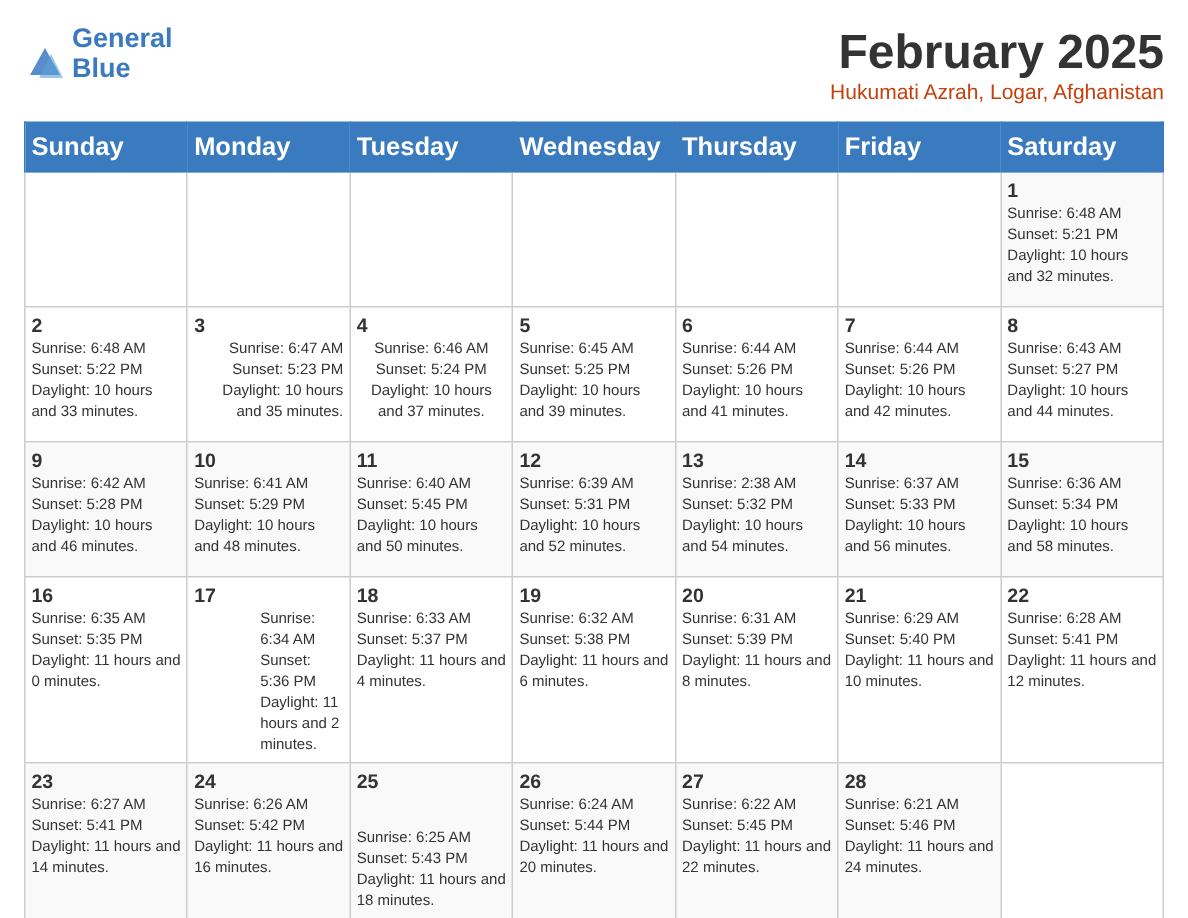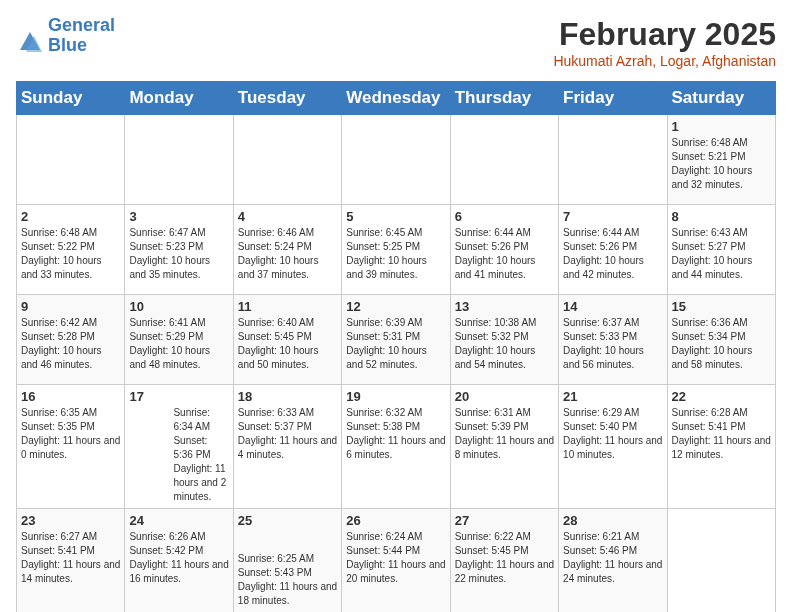--- a/index.html
+++ b/index.html
@@ -136,27 +136,27 @@
       </tr>
       <tr>
         <td>
           <div class="day-number">2</div>
           <div class="day-info" style="white-space: pre-line;">Sunrise: 6:48 AM
 Sunset: 5:22 PM
 Daylight: 10 hours and 33 minutes.</div>
         </td>
         <td>
           <div class="day-number">3</div>
-          <div class="day-info" style="white-space: pre-line;">Sunrise: 6:47 AM
+          <div class="day-info" style="white-space: pre-line; text-align: right;">Sunrise: 6:47 AM
 Sunset: 5:23 PM
 Daylight: 10 hours and 35 minutes.</div>
         </td>
         <td>
           <div class="day-number">4</div>
-          <div class="day-info" style="white-space: pre-line;">Sunrise: 6:46 AM
+          <div class="day-info" style="white-space: pre-line; text-align: center;">Sunrise: 6:46 AM
 Sunset: 5:24 PM
 Daylight: 10 hours and 37 minutes.</div>
         </td>
         <td>
           <div class="day-number">5</div>
           <div class="day-info" style="white-space: pre-line;">Sunrise: 6:45 AM
 Sunset: 5:25 PM
 Daylight: 10 hours and 39 minutes.</div>
         </td>
         <td>
@@ -198,21 +198,21 @@
 Daylight: 10 hours and 50 minutes.</div>
         </td>
         <td>
           <div class="day-number">12</div>
           <div class="day-info" style="white-space: pre-line;">Sunrise: 6:39 AM
 Sunset: 5:31 PM
 Daylight: 10 hours and 52 minutes.</div>
         </td>
         <td>
           <div class="day-number">13</div>
-          <div class="day-info" style="white-space: pre-line;">Sunrise: 10:38 AM
+          <div class="day-info" style="white-space: pre-line;">Sunrise: 2:38 AM
 Sunset: 5:32 PM
 Daylight: 10 hours and 54 minutes.</div>
         </td>
         <td>
           <div class="day-number">14</div>
           <div class="day-info" style="white-space: pre-line;">Sunrise: 6:37 AM
 Sunset: 5:33 PM
 Daylight: 10 hours and 56 minutes.</div>
         </td>
         <td>

